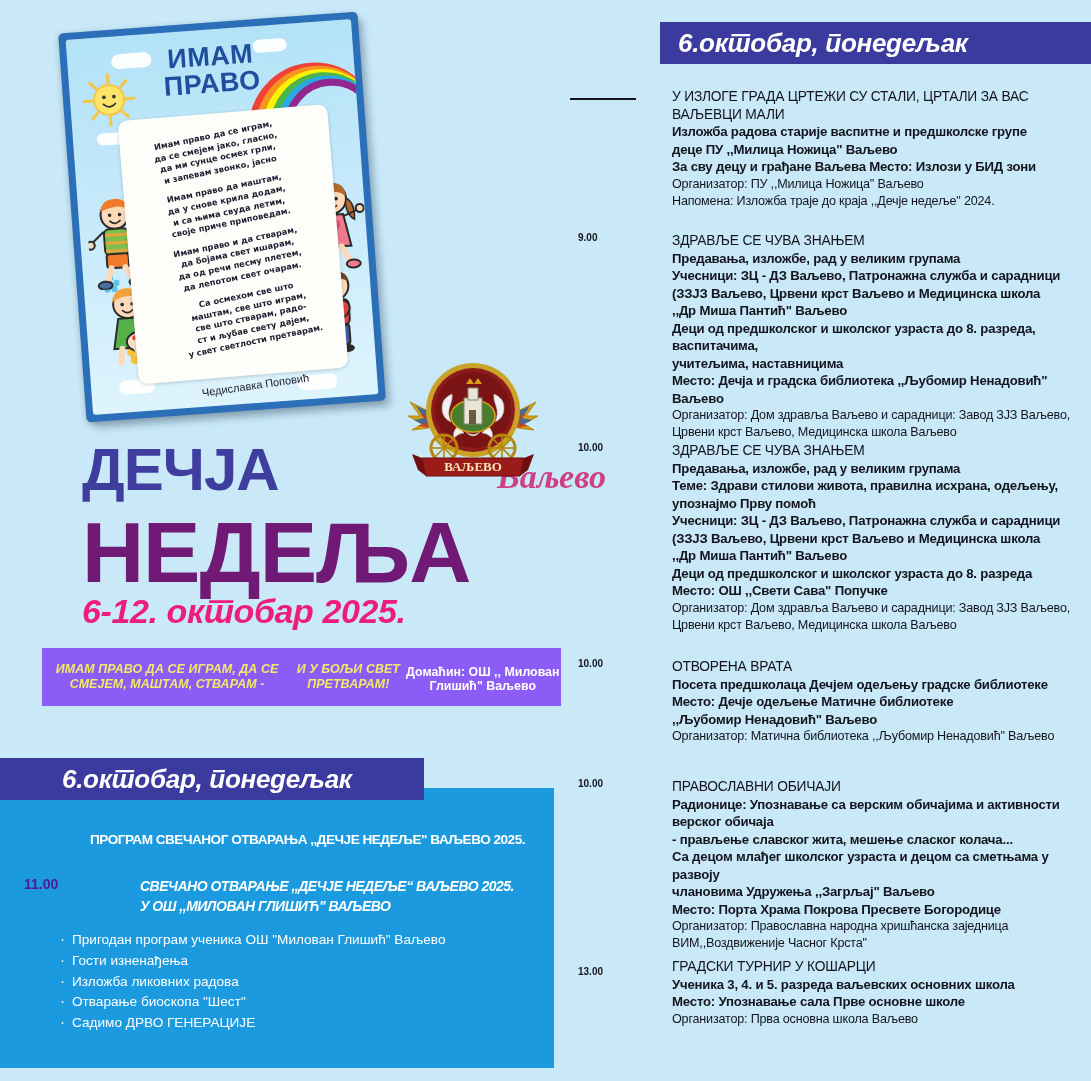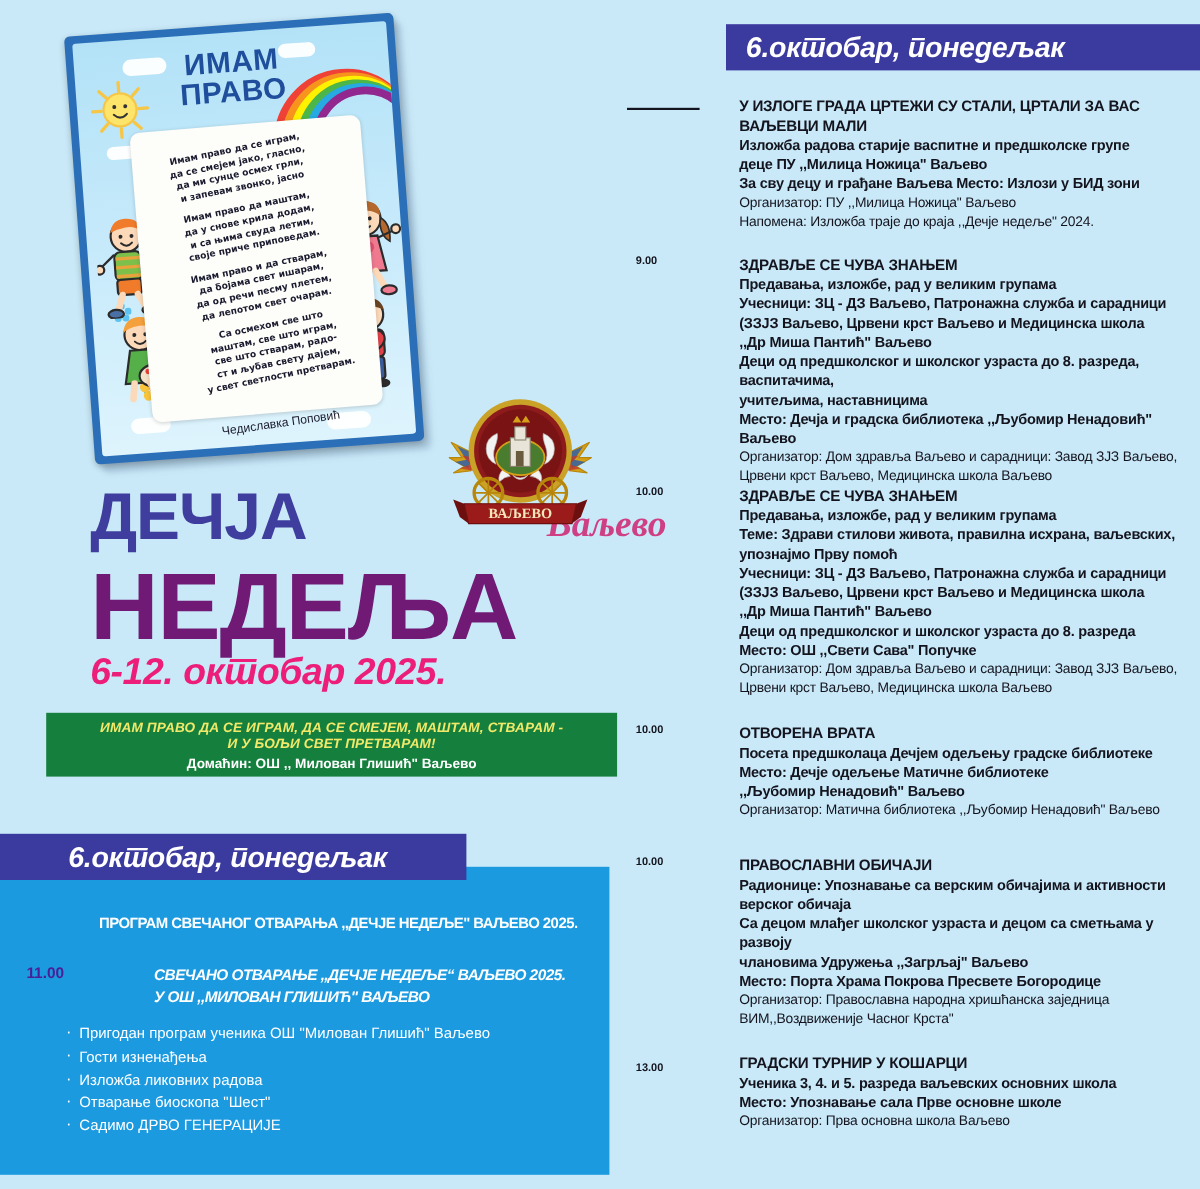--- a/index.html
+++ b/index.html
@@ -85,22 +85,22 @@
   .t-dates{
     margin-top:-4px;
     font-size:34px;font-weight:bold;font-style:italic;color:#ec1e79;
     letter-spacing:-.4px;
   }
   .crest{position:absolute;left:408px;top:358px;width:130px;height:122px;}
 
   
   .motto{
     position:absolute;left:42px;top:648px;width:519px;height:58px;
-    background:#15803d;color:#f2e96a;
-    display:flex;flex-direction:column;align-items:center;justify-content:center;
+    background:#8b5cf6;color:#f2e96a;
+    display:flex;flex-direction:row;align-items:center;justify-content:center;
     text-align:center;
   }
   .motto-line{font-size:12.4px;font-weight:bold;font-style:italic;line-height:15px;letter-spacing:.1px;}
   .motto-host{font-size:12.4px;font-weight:bold;color:#ffffff;margin-top:3px;font-style:normal;}
 
   
   .prog-box{
     position:absolute;left:0;top:788px;width:554px;height:280px;background:#1b9ae0;
   }
   .prog-head{
@@ -143,21 +143,21 @@
   .events{position:absolute;left:0;top:0;width:1091px;height:1081px;pointer-events:none;}
   .ev-time{
     position:absolute;width:90px;text-align:left;
     font-size:10px;font-weight:bold;color:#14141e;
   }
   .ev-rule{
     position:absolute;width:66px;border-top:2px solid #14141e;
   }
   .ev-body{position:absolute;left:672px;width:415px;}
   .ev-title{
-    font-size:13.8px;font-weight:bold;color:#14141e;line-height:17.5px;
+    font-size:13.8px;font-weight:normal;color:#14141e;line-height:17.5px;
     letter-spacing:-.2px;
   }
   .ev-strong{
     font-size:13.2px;font-weight:bold;color:#14141e;line-height:17.5px;letter-spacing:-.2px;
   }
   .ev-norm{
     font-size:12.6px;font-weight:normal;color:#14141e;line-height:17.3px;letter-spacing:-.2px;
   }
 </style>
 </head>
@@ -460,21 +460,21 @@
         <div class="ev-strong">Деци од предшколског и школског узраста до 8. разреда, васпитачима,</div>
         <div class="ev-strong">учитељима, наставницима</div>
         <div class="ev-strong">Место: Дечја и градска библиотека ,,Љубомир Ненадовић" Ваљево</div>
         <div class="ev-norm">Организатор: Дом здравља Ваљево и сарадници: Завод ЗЈЗ Ваљево,</div>
         <div class="ev-norm">Црвени крст Ваљево, Медицинска школа Ваљево</div>
       </div>
       <div class="ev-time" style="left: 578px; top: 442px;">10.00</div>
       <div class="ev-body" style="top: 442px;">
         <div class="ev-title">ЗДРАВЉЕ СЕ ЧУВА ЗНАЊЕМ</div>
         <div class="ev-strong">Предавања, изложбе, рад у великим групама</div>
-        <div class="ev-strong">Теме: Здрави стилови живота, правилна исхрана, ваљевских,</div>
+        <div class="ev-strong">Теме: Здрави стилови живота, правилна исхрана, одељењу,</div>
         <div class="ev-strong">упознајмо Прву помоћ</div>
         <div class="ev-strong">Учесници: ЗЦ - ДЗ Ваљево, Патронажна служба и сарадници</div>
         <div class="ev-strong">(ЗЗЈЗ Ваљево, Црвени крст Ваљево и Медицинска школа</div>
         <div class="ev-strong">,,Др Миша Пантић" Ваљево</div>
         <div class="ev-strong">Деци од предшколског и школског узраста до 8. разреда</div>
         <div class="ev-strong">Место: ОШ ,,Свети Сава" Попучке</div>
         <div class="ev-norm">Организатор: Дом здравља Ваљево и сарадници: Завод ЗЈЗ Ваљево,</div>
         <div class="ev-norm">Црвени крст Ваљево, Медицинска школа Ваљево</div>
       </div>
       <div class="ev-time" style="left: 578px; top: 658px;">10.00</div>
@@ -483,20 +483,21 @@
         <div class="ev-strong">Посета предшколаца Дечјем одељењу градске библиотеке</div>
         <div class="ev-strong">Место: Дечје одељење Матичне библиотеке</div>
         <div class="ev-strong"> ,,Љубомир Ненадовић" Ваљево</div>
         <div class="ev-norm">Организатор: Матична библиотека ,,Љубомир Ненадовић" Ваљево</div>
       </div>
       <div class="ev-time" style="left: 578px; top: 778px;">10.00</div>
       <div class="ev-body" style="top: 778px;">
         <div class="ev-title">ПРАВОСЛАВНИ ОБИЧАЈИ</div>
         <div class="ev-strong">Радионице: Упознавање са верским обичајима и активности</div>
         <div class="ev-strong">верског обичаја</div>
+        <div class="ev-strong"> - прављење славског жита, мешење сласког колача...</div>
         <div class="ev-strong">Са децом млађег школског узраста и децом са сметњама у развоју</div>
         <div class="ev-strong">члановима Удружења ,,Загрљај" Ваљево</div>
         <div class="ev-strong">Место: Порта Храма Покрова Пресвете Богородице</div>
         <div class="ev-norm">Организатор: Православна народна хришћанска заједница</div>
         <div class="ev-norm">ВИМ,,Воздвиженије Часног Крста"</div>
       </div>
       <div class="ev-time" style="left: 578px; top: 966px;">13.00</div>
       <div class="ev-body" style="top: 958px;">
         <div class="ev-title"> ГРАДСКИ ТУРНИР У КОШАРЦИ</div>
         <div class="ev-strong">Ученика 3, 4. и 5. разреда ваљевских основних школа</div>

